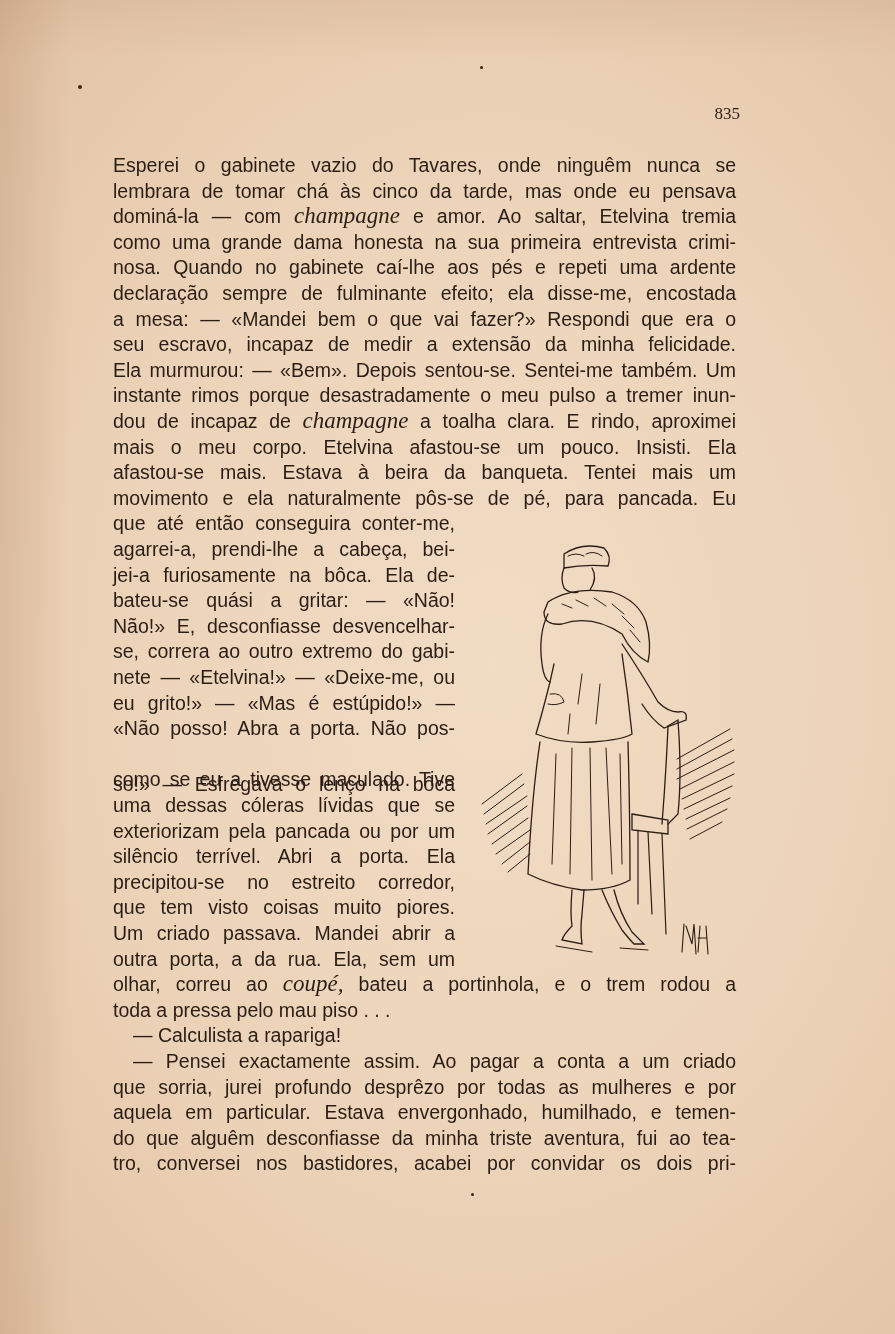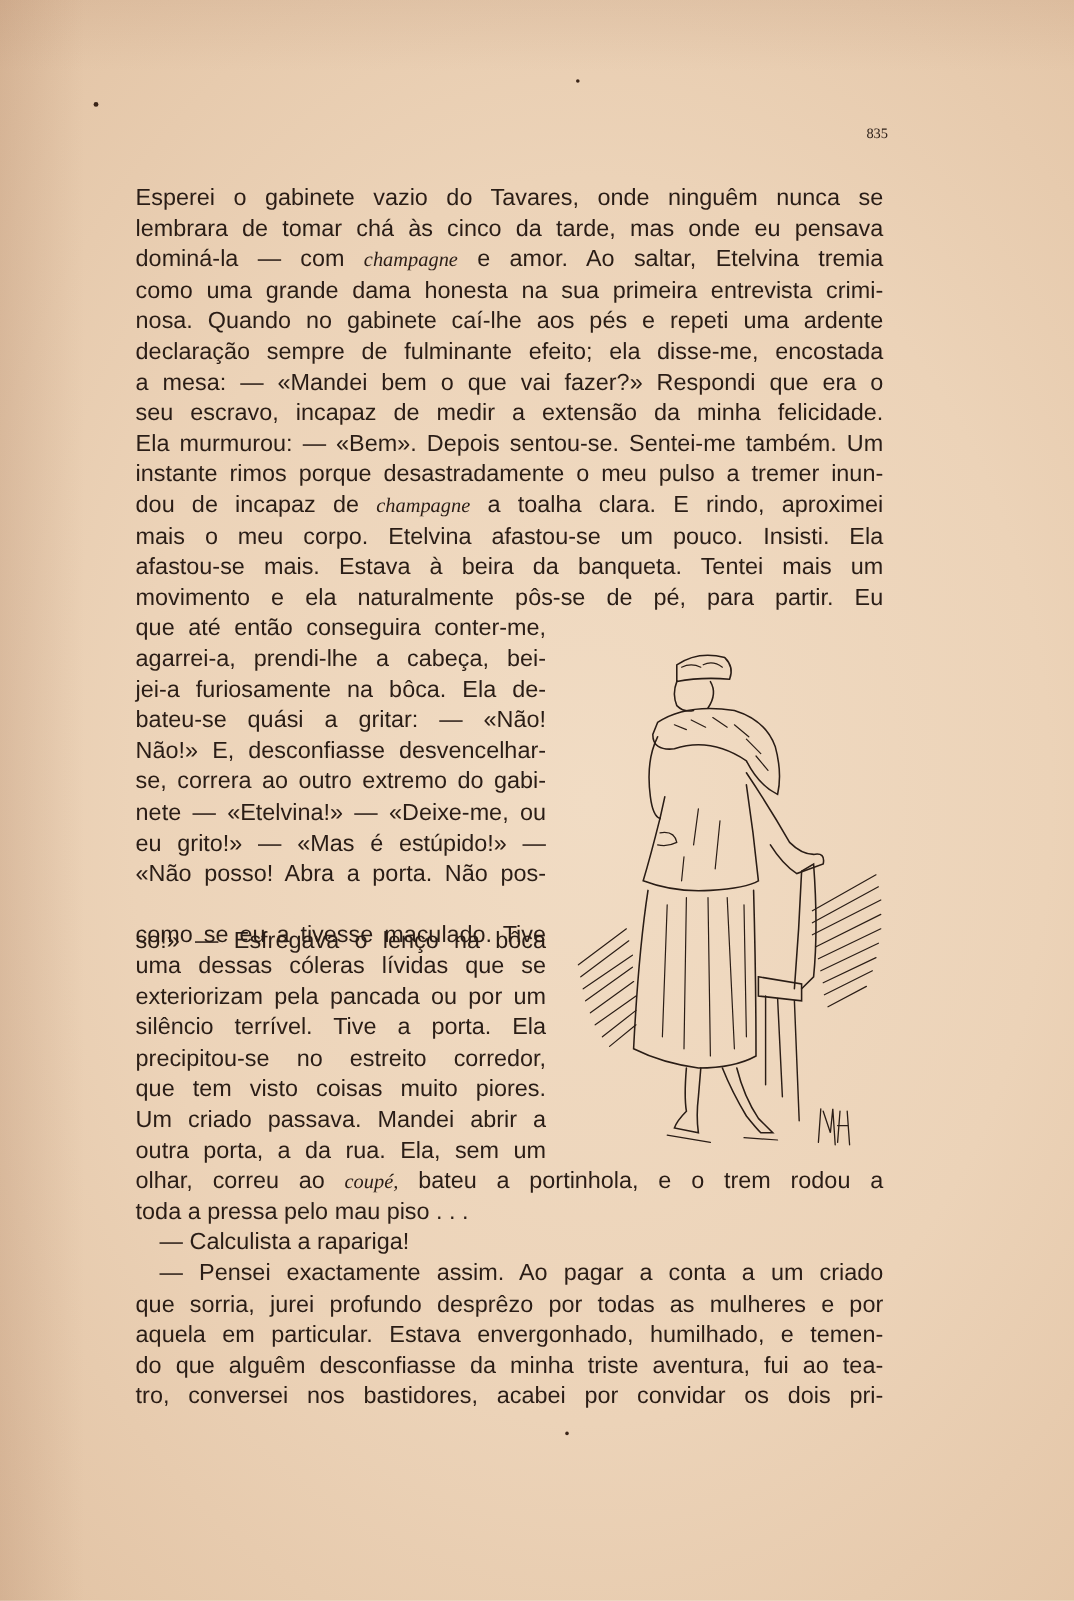--- a/index.html
+++ b/index.html
@@ -18,38 +18,38 @@
   }
   .speck { position:absolute; width:4px; height:4px; border-radius:50%; background:#3a2418; }
   .header {
     position:absolute; top:104px; left:110px; width:630px; height:24px;
     font-family: "Liberation Serif", serif;
   }
   .header .title {
     position:absolute; left:0; right:0; text-align:center; font-size:17px; letter-spacing:0.5px;
   }
   .header .pagenum {
-    position:absolute; right:0; font-size:12px;
+    position:absolute; right:0; font-size:17px;
   }
   .line {
     position:absolute; left:113px;
     font-family: "Liberation Sans", sans-serif;
     font-size:19.5px;
     line-height:26px;
     height:26px;
     white-space:nowrap;
     text-align:justify;
     text-align-last:justify;
     transform-origin:left center;
   }
   .full { width:623px; }
   .narrow { width:342px; }
   .indent { left:133px; }
   .last { text-align-last:left; }
-  .line em { font-family: "Liberation Serif", serif; font-style:italic; font-size:17px; }
+  .line em { font-family: "Liberation Serif", serif; font-style:italic; font-size:23px; }
   .illustration {
     position:absolute; left:472px; top:534px; width:268px; height:430px;
   }
 </style>
 </head>
 <body>
 
 <div class="page-shadow"></div>
 <div class="speck" style="left:78px;top:85px;"></div>
 <div class="speck" style="left:480px;top:66px;width:3px;height:3px;"></div>
@@ -66,35 +66,35 @@
     <div class="line full" style="top: 229px;"><span>como uma grande dama honesta na sua primeira entrevista crimi-</span></div>
     <div class="line full" style="top: 254px;"><span>nosa. Quando no gabinete caí-lhe aos pés e repeti uma ardente</span></div>
     <div class="line full" style="top: 280px;"><span>declaração sempre de fulminante efeito; ela disse-me, encostada</span></div>
     <div class="line full" style="top: 306px;"><span>a mesa: — «Mandei bem o que vai fazer?» Respondi que era o</span></div>
     <div class="line full" style="top: 331px;"><span>seu escravo, incapaz de medir a extensão da minha felicidade.</span></div>
     <div class="line full" style="top: 357px;"><span>Ela murmurou: — «Bem». Depois sentou-se. Sentei-me também. Um</span></div>
     <div class="line full" style="top: 382px;"><span>instante rimos porque desastradamente o meu pulso a tremer inun-</span></div>
     <div class="line full" style="top: 408px;"><span>dou de incapaz de </span><em>champagne</em><span> a toalha clara. E rindo, aproximei</span></div>
     <div class="line full" style="top: 434px;"><span>mais o meu corpo. Etelvina afastou-se um pouco. Insisti. Ela</span></div>
     <div class="line full" style="top: 459px;"><span>afastou-se mais. Estava à beira da banqueta. Tentei mais um</span></div>
-    <div class="line full" style="top: 485px;"><span>movimento e ela naturalmente pôs-se de pé, para partir. Eu</span></div>
+    <div class="line full" style="top: 485px;"><span>movimento e ela naturalmente pôs-se de pé, para pancada. Eu</span></div>
     <div class="line narrow" style="top: 510px;"><span>que até então conseguira conter-me,</span></div>
     <div class="line narrow" style="top: 536px;"><span>agarrei-a, prendi-lhe a cabeça, bei-</span></div>
     <div class="line narrow" style="top: 562px;"><span>jei-a furiosamente na bôca. Ela de-</span></div>
     <div class="line narrow" style="top: 587px;"><span>bateu-se quási a gritar: — «Não!</span></div>
     <div class="line narrow" style="top: 613px;"><span>Não!» E, desconfiasse desvencelhar-</span></div>
     <div class="line narrow" style="top: 638px;"><span>se, correra ao outro extremo do gabi-</span></div>
     <div class="line narrow" style="top: 664px;"><span>nete — «Etelvina!» — «Deixe-me, ou</span></div>
     <div class="line narrow" style="top: 690px;"><span>eu grito!» — «Mas é estúpido!» —</span></div>
     <div class="line narrow" style="top: 715px;"><span>«Não posso! Abra a porta. Não pos-</span></div>
     <div class="line narrow" style="top: 756px; margin-top: 15px;"><span>so!» — Esfregava o lenço na bôca</span></div>
     <div class="line narrow" style="top: 766px;"><span>como se eu a tivesse maculado. Tive</span></div>
     <div class="line narrow" style="top: 792px;"><span>uma dessas cóleras lívidas que se</span></div>
     <div class="line narrow" style="top: 818px;"><span>exteriorizam pela pancada ou por um</span></div>
-    <div class="line narrow" style="top: 843px;"><span>silêncio terrível. Tive a porta. Ela</span></div>
+    <div class="line narrow" style="top: 843px;"><span>silêncio terrível. Abri a porta. Ela</span></div>
     <div class="line narrow" style="top: 869px;"><span>precipitou-se no estreito corredor,</span></div>
     <div class="line narrow" style="top: 894px;"><span>que tem visto coisas muito piores.</span></div>
     <div class="line narrow" style="top: 920px;"><span>Um criado passava. Mandei abrir a</span></div>
     <div class="line narrow" style="top: 946px;"><span>outra porta, a da rua. Ela, sem um</span></div>
     <div class="line full" style="top: 971px;"><span>olhar, correu ao </span><em>coupé,</em><span> bateu a portinhola, e o trem rodou a</span></div>
     <div class="line full last" style="top: 997px;"><span>toda a pressa pelo mau piso . . .</span></div>
     <div class="line full indent last" style="top: 1022px; width: 603px;"><span>— Calculista a rapariga!</span></div>
     <div class="line full indent" style="top: 1048px; width: 603px;"><span>— Pensei exactamente assim. Ao pagar a conta a um criado</span></div>
     <div class="line full" style="top: 1074px;"><span>que sorria, jurei profundo desprêzo por todas as mulheres e por</span></div>
     <div class="line full" style="top: 1099px;"><span>aquela em particular. Estava envergonhado, humilhado, e temen-</span></div>

